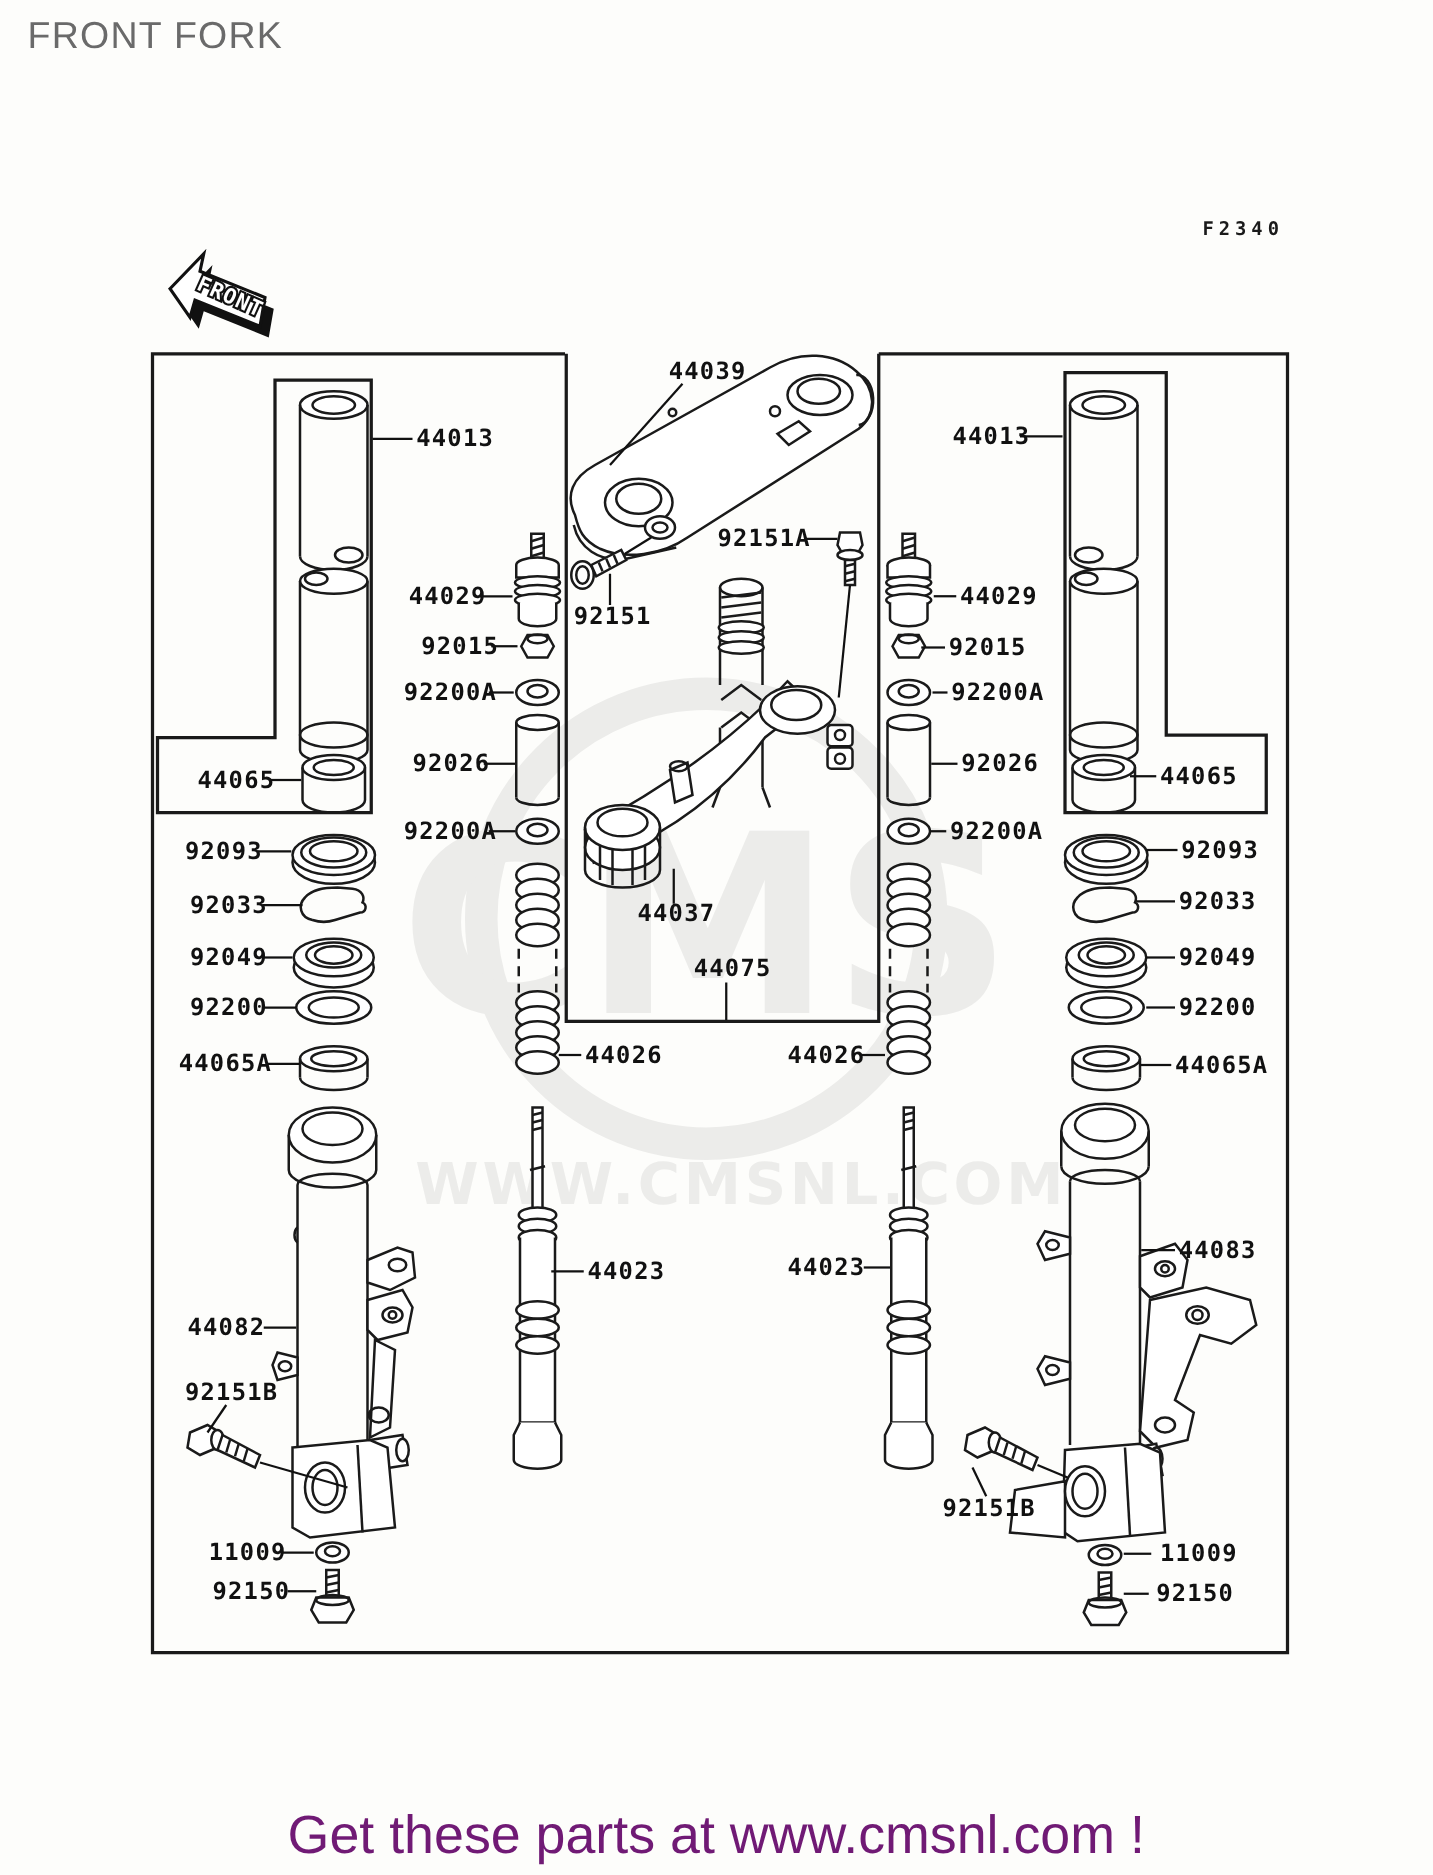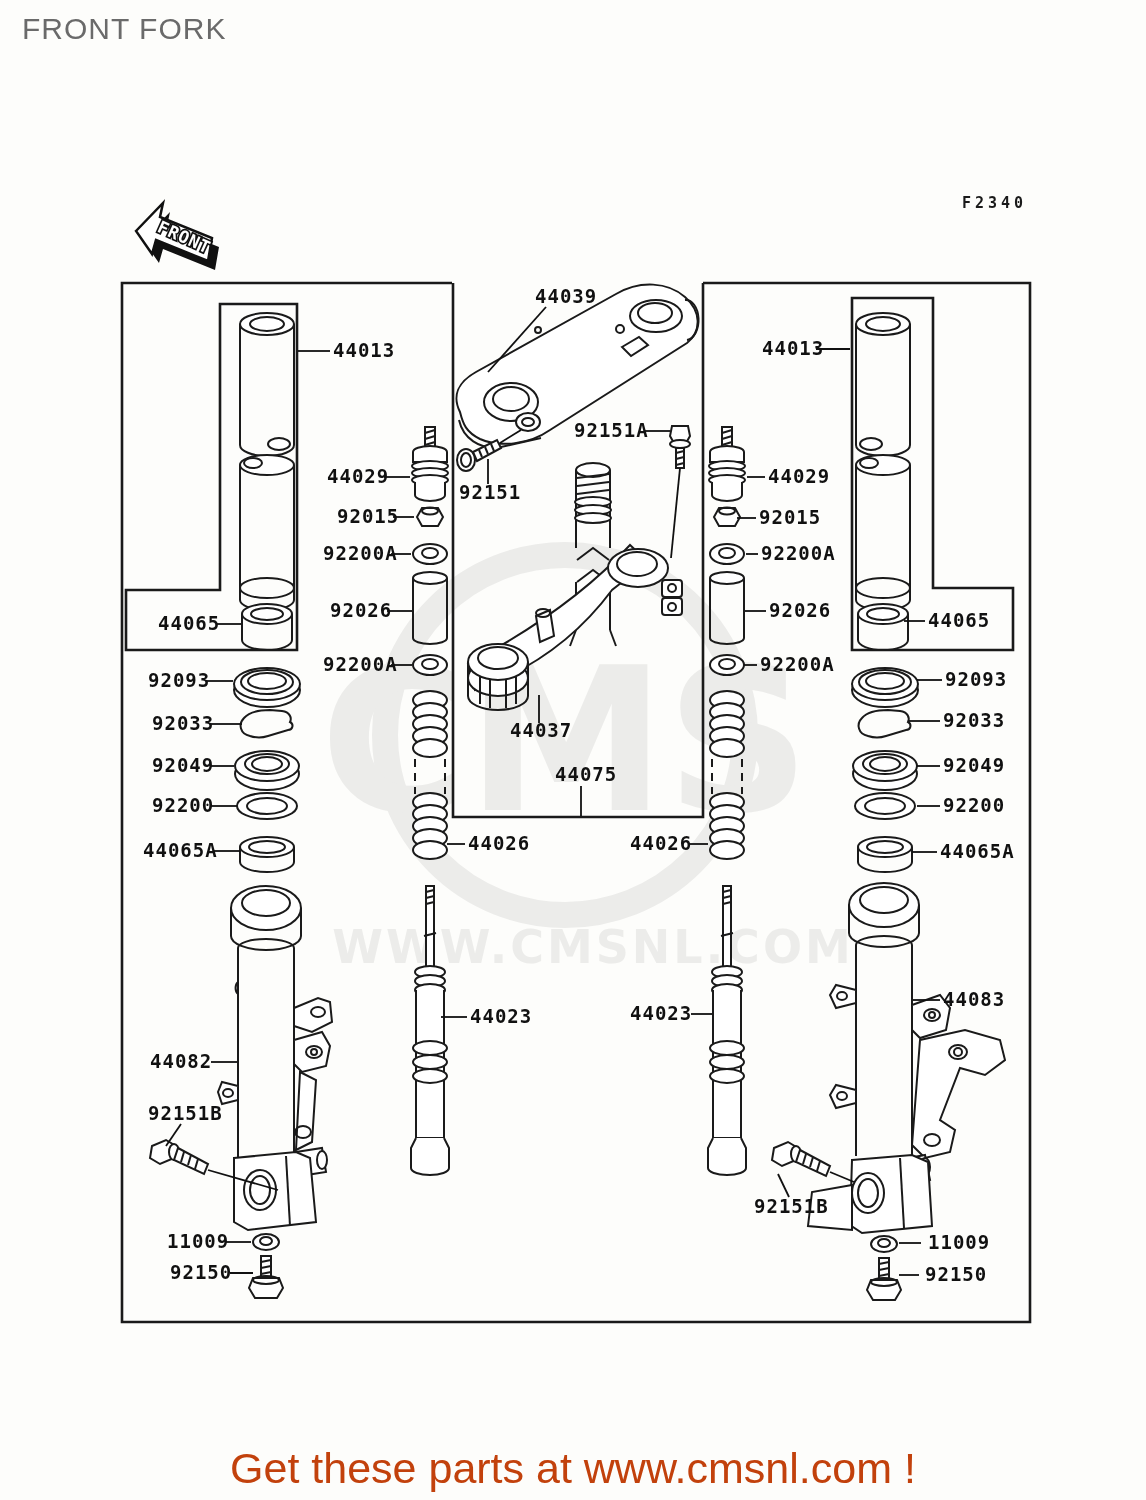--- a/index.html
+++ b/index.html
@@ -1,23 +1,23 @@
 <!DOCTYPE html>
 <html><head>
 <meta charset="utf-8">
 <style>
   html,body{margin:0;padding:0;background:#fdfdfb;}
   .stage{position:relative;width:1146px;height:1500px;background:#fdfdfb;overflow:hidden;
          font-family:"Liberation Sans",sans-serif;border-radius:29px;}
   .page-title{position:absolute;left:22px;top:12px;font-size:30px;color:#6a6a6a;
               letter-spacing:1px;}
   .figure-code{position:absolute;left:962px;top:174px;font-family:"DejaVu Sans Mono",monospace;
-               font-weight:bold;font-size:15px;color:#1a1a1a;letter-spacing:4px;margin-top:20px;}
+               font-weight:bold;font-size:15px;color:#1a1a1a;letter-spacing:4px;}
   .footer-link{position:absolute;left:0;top:1444px;width:100%;text-align:center;
-               font-size:43px;color:#c2410c;}
+               font-size:43px;color:#701a75;}
   svg{position:absolute;left:0;top:0;}
   .ln{stroke:#1a1a1a;stroke-width:2;fill:none;}
   .lnF{stroke:#1a1a1a;stroke-width:2;fill:#fff;}
   .box{stroke:#1a1a1a;stroke-width:2.6;fill:none;}
   .pn{font-family:"DejaVu Sans Mono",monospace;font-weight:bold;font-size:19px;
       letter-spacing:1px;fill:#111;}
   .lead{stroke:#111;stroke-width:1.8;fill:none;}
   .wmTxt{font-family:"DejaVu Sans",sans-serif;font-weight:bold;fill:#ececea;}
   .dash{stroke:#1a1a1a;stroke-width:2;fill:none;stroke-dasharray:8 6;}
   .arrowTxt{font-family:"DejaVu Sans Mono",monospace;font-weight:bold;font-size:17px;

